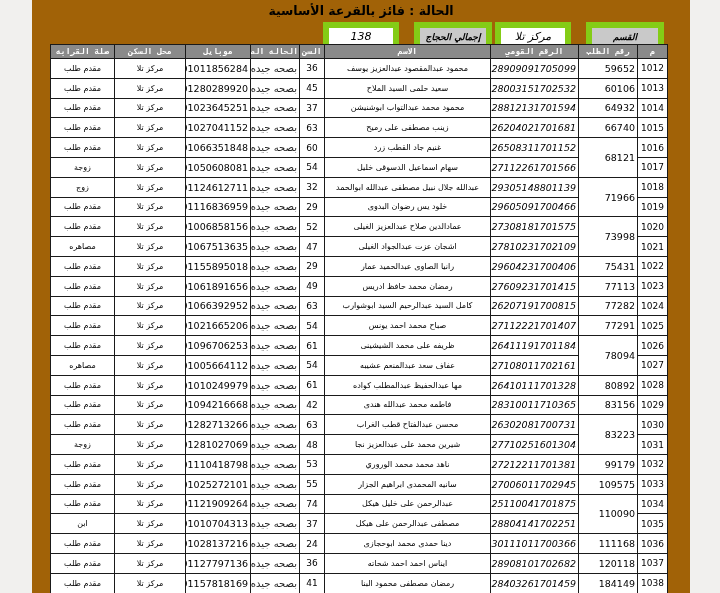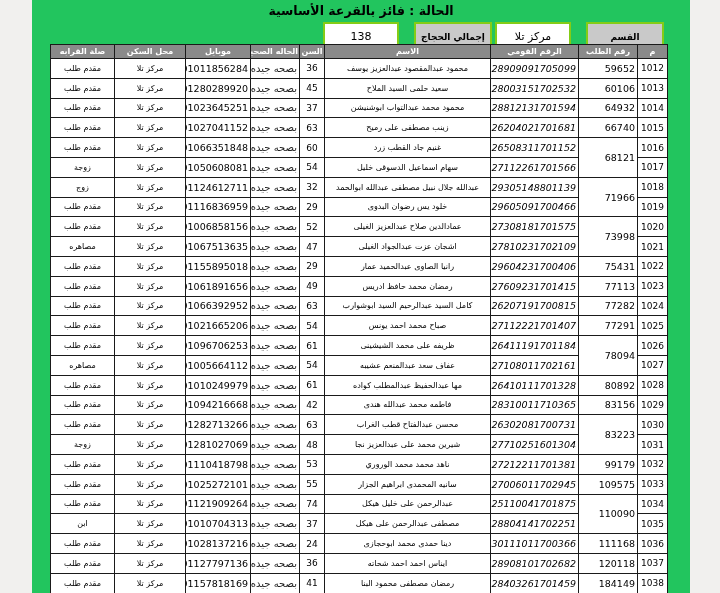--- a/index.html
+++ b/index.html
@@ -7,53 +7,53 @@
   body {
     font-family:"DejaVu Sans", sans-serif;
     background:#f1f0ee;
     overflow:hidden;
   }
   #screen {
     position:relative; width:720px; height:593px; overflow:hidden;
   }
   #page {
     position:absolute; left:32px; top:0; width:658px; height:593px;
-    background:#22c55e;
+    background:#a16207;
   }
   #doc-title {
     position:absolute; top:3px; left:0; width:100%;
     text-align:center; font-size:12.5px; font-weight:bold; color:#000;
     direction:rtl;
   }
   #info-bar {
     position:absolute; top:22px; right:26px;
     display:flex; flex-direction:row; direction:rtl;
     height:21px;
   }
   .info-cell {
-    height:29px; border:2px solid #84cc16; display:flex;
+    height:29px; border:6px solid #84cc16; display:flex;
     align-items:center; justify-content:center;
-    font-size:9px; direction:rtl; color:#000;
+    font-size:9px; direction:rtl; color:#000;font-style:italic;
   }
   .info-label { width:78px; background:#c9c9c9; font-weight:bold; margin-left:15px;}
   .info-value { width:76px; background:#ffffff; margin-left:3px; font-size:11px; }
   #grid-wrap {
     position:absolute; left:18px; top:44px; width:619px;
   }
   table {
     border-collapse:collapse; table-layout:fixed; width:617px;
     direction:rtl;
   }
   th, td {
     border:1px solid #1a1a1a; overflow:hidden; white-space:nowrap;
     text-align:center; vertical-align:middle;
   }
   thead th {
     background:#8a8a8a; color:#ffffff; font-weight:bold;
-    font-size:8px; height:14px; padding:0 1px;
+    font-size:8px; height:14px; padding:0 1px;font-family:Liberation Mono, monospace;
   }
   tbody td { background:#ffffff; color:#000; font-size:8.5px; height:19.8px; padding:0 2px; }
   td.col-m       { font-size:9px; }
   td.col-req     { font-size:9.5px;padding-left:44px; }
   td.col-nid     { font-size:9.5px; text-align:left;font-style:italic; }
   td.col-name    { font-size:8px;text-align:center; }
   td.col-age     { font-size:9px; }
   td.col-health  { font-size:10px; color:#222;text-align:center; }
   td.col-mobile  { font-size:9.5px; text-align:left; }
   td.col-res     { font-size:8px; }

